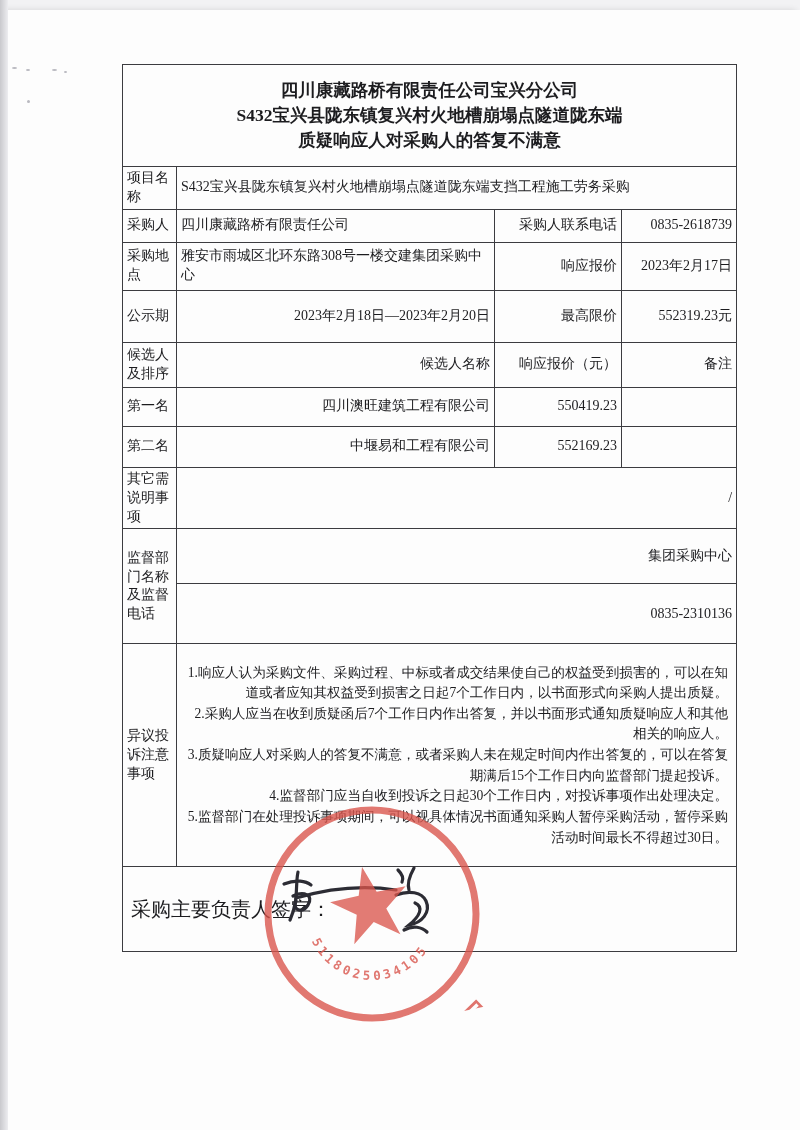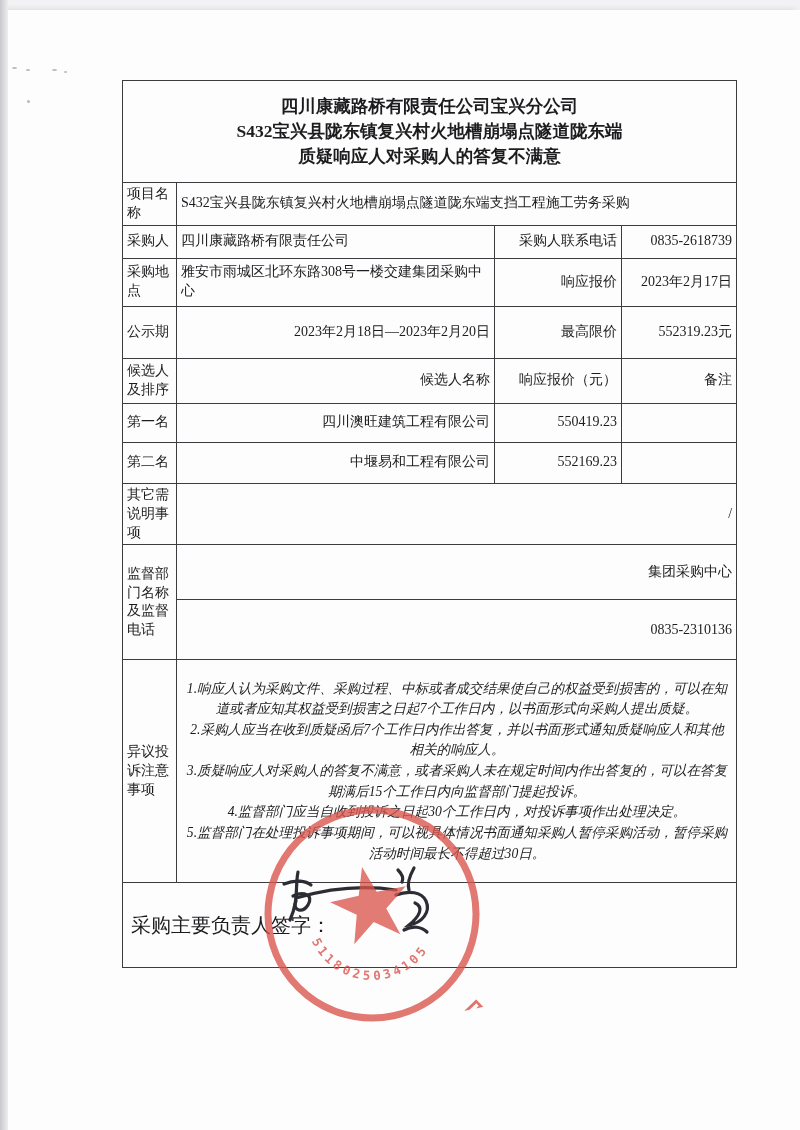--- a/index.html
+++ b/index.html
@@ -19,21 +19,21 @@
     box-shadow: -4px 0 6px rgba(0,0,0,0.12);
   }
   .edge-left {
     position: absolute; left: 0; top: 0; width: 8px; height: 1130px;
     background: linear-gradient(to right, #c9c9cd, #ededf0);
   }
   .speck { position: absolute; background: #b9b9c0; border-radius: 50%; }
 
   table.doc {
     position: absolute;
-    left: 122px; top: 80px;
+    left: 122px; top: 64px;
     width: 614px;
     border-collapse: collapse;
     table-layout: fixed;
     font-size: 14px;
   }
   table.doc td {
     border: 1.6px solid #3c3c40;
     padding: 2px 4px;
     vertical-align: middle;
     line-height: 1.35;
@@ -42,21 +42,21 @@
     word-break: break-all;
     line-break: anywhere;
     padding-left: 5px;
     padding-right: 3px;
   }
   td.center { text-align: right; }
   td.left { text-align: left; padding-left: 8px; }
   .title-cell { text-align: center; vertical-align: middle; }
   .title-line { font-weight: bold; font-size: 17.5px; line-height: 25px; }
   .objection-cell { vertical-align: middle; padding: 6px 8px 6px 9px !important; }
-  .objection-item { font-size: 13.6px; line-height: 1.52; text-align: center; font-style: italic; }
+  .objection-item { font-size: 13.6px; line-height: 1.52; text-align: right; }
   .sig-cell { font-size: 20px; padding-left: 8px !important; }
 
   .stamp-wrap {
     position: absolute;
     left: 258px; top: 800px;
     width: 228px; height: 228px;
     transform: rotate(-12deg);
     opacity: 0.88;
     pointer-events: none;
   }

